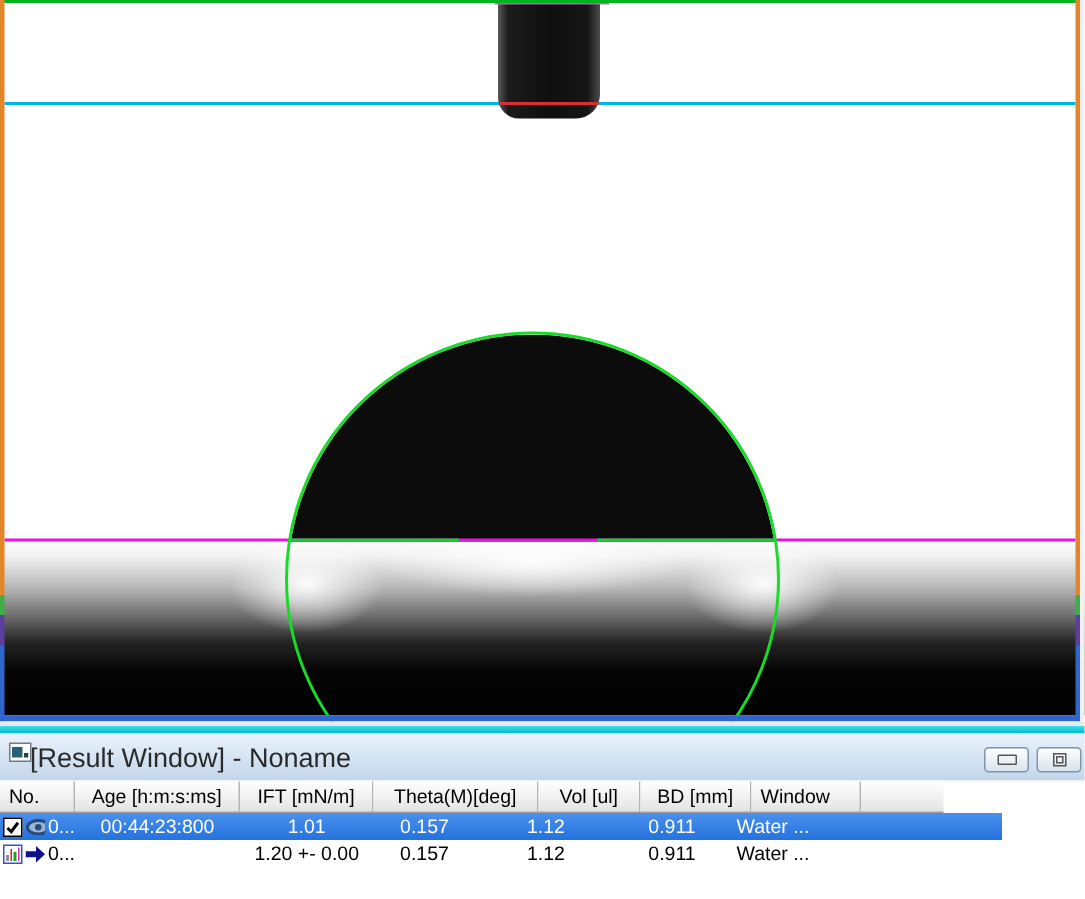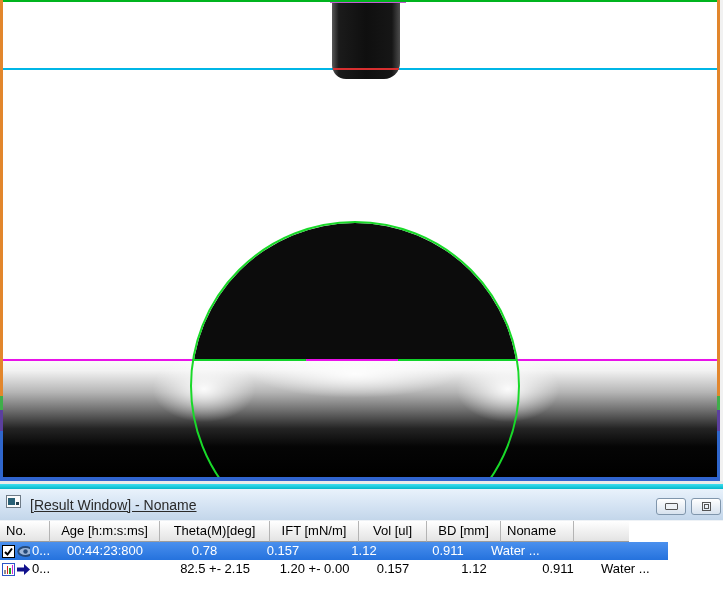--- a/index.html
+++ b/index.html
@@ -48,22 +48,22 @@
 
   
   #gap-line{left:0;top:481px;width:723px;height:3px;background:#e9e9e9;}
   #cyan-band{left:0;top:484px;width:723px;height:5px;
     background:linear-gradient(to bottom,#3fdfef,#00b7cb);}
   #titlebar{left:0;top:489px;width:723px;height:32px;
     background:linear-gradient(to bottom,#e9f2fb 0%,#d4e3f3 55%,#c3d6ea 100%);
     border-bottom:1px solid #eef2f6;box-sizing:border-box;}
   #title-icon{position:absolute;left:6px;top:6px;width:15px;height:13px;background:#fbfbfb;
     border:1px solid #6e7a86;box-sizing:border-box;display:flex;align-items:center;justify-content:center;}
-  #title-text{position:absolute;left:30px;top:0;height:32px;line-height:32px;
-    font-size:14px;color:#2a2a2a;white-space:nowrap;text-decoration:underline;}
+  #title-text{position:absolute;left:20px;top:0;height:32px;line-height:32px;
+    font-size:18px;color:#2a2a2a;white-space:nowrap;}
   .tb-btn{position:absolute;top:9px;width:30px;height:17px;border:1px solid #8096ac;border-radius:3px;
     background:linear-gradient(to bottom,#ffffff,#d7e2ee);box-sizing:border-box;
     display:flex;align-items:center;justify-content:center;cursor:default;}
   #btn-min{left:656px;}
   #btn-restore{left:691px;}
   .glyph-min{width:11px;height:5px;border:1px solid #555;background:#eef2f6;border-radius:1px;}
   .glyph-restore{width:9px;height:9px;border:1px solid #555;position:relative;box-sizing:border-box;}
   .glyph-restore::after{content:"";position:absolute;left:1px;top:1px;width:3px;height:3px;border:1px solid #555;}
 
   
@@ -132,44 +132,44 @@
   </div>
   <div id="btn-restore" class="tb-btn">
     <div class="glyph-restore"></div>
   </div>
 </div>
 
 <div id="grid" class="abs">
   <div class="hdr">
     <div class="hcell c0">No.</div>
     <div class="hcell c1 num">Age [h:m:s:ms]</div>
+    <div class="hcell c3 num">IFT [mN/m]</div>
     <div class="hcell c2 num">Theta(M)[deg]</div>
-    <div class="hcell c3 num">IFT [mN/m]</div>
     <div class="hcell c4 num">Vol [ul]</div>
     <div class="hcell c6 num">BD [mm]</div>
-    <div class="hcell c7">Noname</div>
+    <div class="hcell c7">Window</div>
     <div class="hcell c8"></div>
   </div>
 
   <div class="row" id="row-1">
     <div class="sel-span">
       <div class="no-cell">
         <div class="checkbox">
           <svg width="11" height="11">
             <path d="M2 6 L4.5 8.5 L9 2.5" stroke="#000" stroke-width="2" fill="none"></path>
           </svg>
         </div>
         <svg width="17" height="11">
           <ellipse cx="8.5" cy="5.5" rx="7.2" ry="4.5" fill="#9db6d8" stroke="#274b7a" stroke-width="2"></ellipse>
           <circle cx="8.5" cy="5.5" r="2.2" fill="#274b7a"></circle>
         </svg>
         <span>0...</span>
       </div>
       <div class="cell c1 num">00:44:23:800</div>
-      <div class="cell c3 num">0.78</div>
+      <div class="cell c3 num">1.01</div>
       <div class="cell c4 num">0.157</div>
       <div class="cell c5 num">1.12</div>
       <div class="cell c6 num">0.911</div>
       <div class="cell c7">Water ...</div>
     </div>
     <div class="cell c8"></div>
   </div>
 
   <div class="row" id="row-2">
     <div class="sel-span">
@@ -179,21 +179,20 @@
           <div class="bar" style="height:8px;background:#d42222"></div>
           <div class="bar" style="height:6px;background:#22a022"></div>
           <div class="bar" style="height:9px;background:#d422d4"></div>
         </div>
         <svg width="14" height="13">
           <polygon points="0,4.5 7,4.5 7,1 13,6.5 7,12 7,8.5 0,8.5" fill="#10108c"></polygon>
         </svg>
         <span>0...</span>
       </div>
       <div class="cell c1 num"></div>
-      <div class="cell c2 num">82.5 +- 2.15</div>
       <div class="cell c3 num">1.20 +- 0.00</div>
       <div class="cell c4 num">0.157</div>
       <div class="cell c5 num">1.12</div>
       <div class="cell c6 num">0.911</div>
       <div class="cell c7">Water ...</div>
     </div>
     <div class="cell c8"></div>
   </div>
 </div>
 

